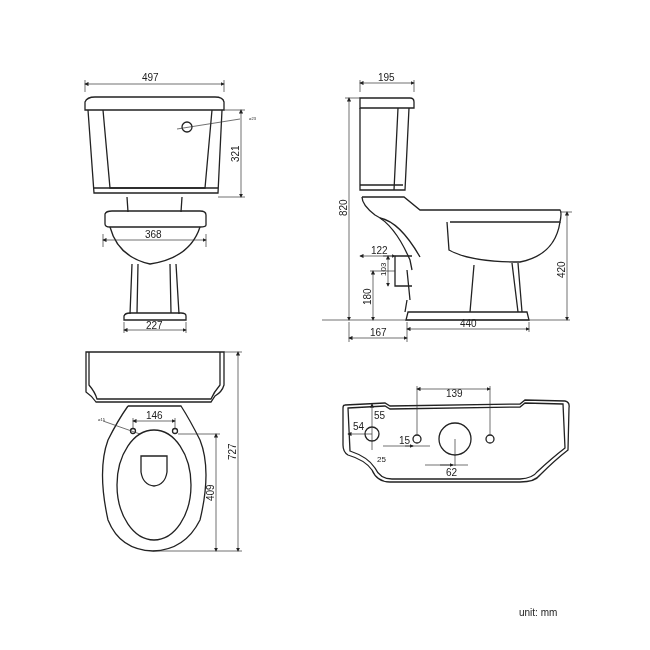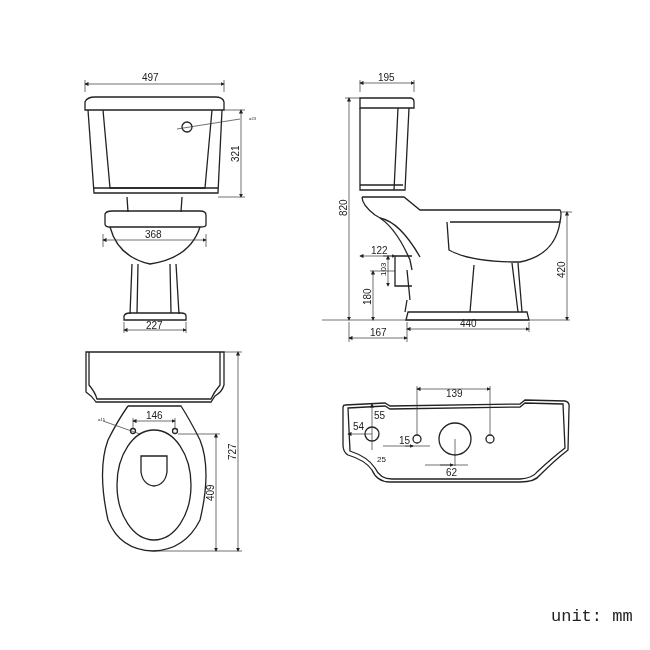--- a/index.html
+++ b/index.html
@@ -2,21 +2,21 @@
 <html><head>
 <meta charset="utf-8">
 <style>
   html,body{margin:0;padding:0;background:#fff;}
   body{width:650px;height:650px;position:relative;overflow:hidden;font-family:"Liberation Sans",sans-serif;}
   svg{position:absolute;left:0;top:0;}
   .ln{stroke:#222;stroke-width:1.3;fill:none;}
   .thin{stroke:#333;stroke-width:0.7;fill:none;}
   .dim{font-family:"Liberation Sans",sans-serif;font-size:10px;fill:#222;}
   .tiny{font-family:"Liberation Sans",sans-serif;font-size:4px;fill:#222;}
-  .unit{position:absolute;left:551px;top:607px;font-size:17px;color:#222;font-family:Liberation Mono, monospace;}
+  .unit{position:absolute;left:519px;top:607px;font-size:10px;color:#222;font-family:Liberation Sans, sans-serif;}
 </style>
 </head>
 <body>
 
 <svg width="650" height="650" viewBox="0 0 650 650">
   <defs>
     <marker id="ar" markerWidth="6" markerHeight="6" refX="5" refY="3" orient="auto-start-reverse">
       <path d="M0,0 L6,3 L0,6 z" fill="#222"></path>
     </marker>
   </defs>

